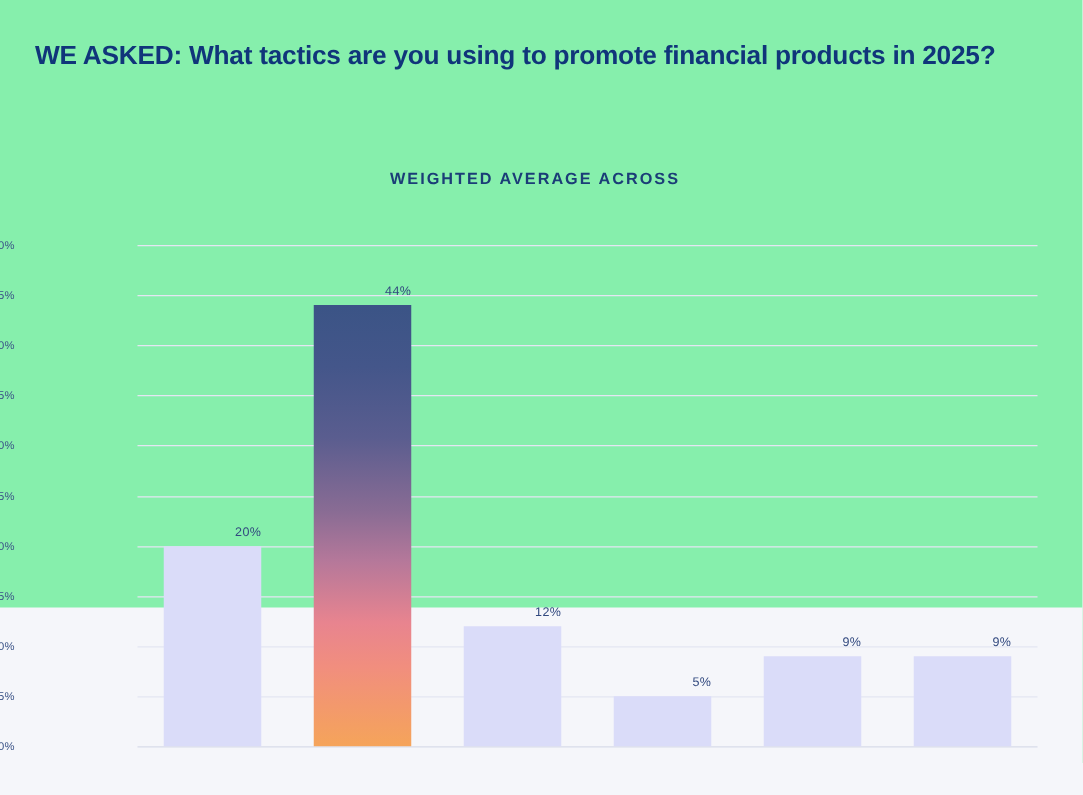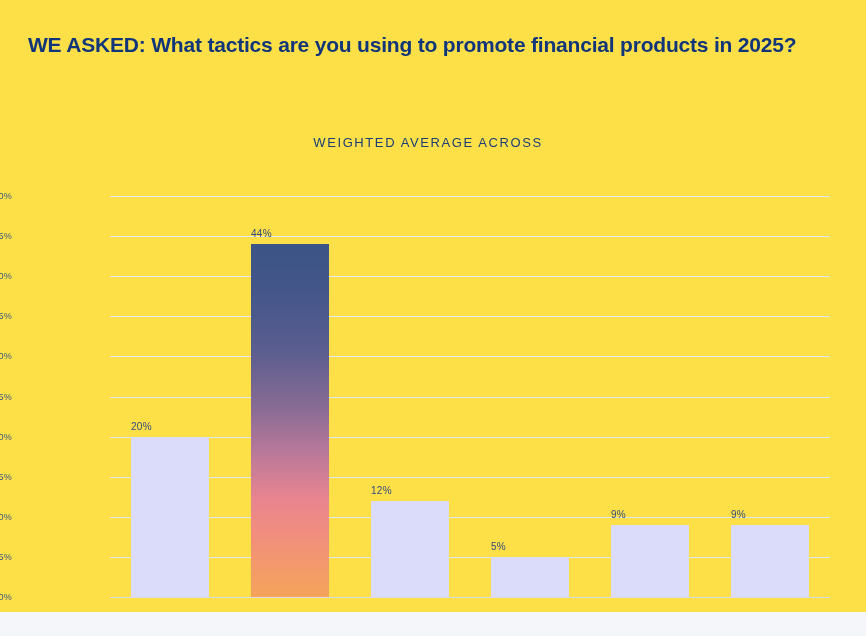--- a/index.html
+++ b/index.html
@@ -2,35 +2,35 @@
 <html><head>
 <meta charset="utf-8">
 <style>
   * { box-sizing: border-box; margin: 0; padding: 0; }
   html, body {
     width: 866px; height: 636px;
     background: #f5f6fa;
     font-family: "Liberation Sans", sans-serif;
     overflow: hidden;
   }
-  #root { position: relative; width: 866px; height: 612px; background: #fde047; }
+  #root { position: relative; width: 866px; height: 486px; background: #86efac; }
 
   #headline {
     position: absolute;
     left: 28px; top: 30px; width: 800px;
     font-size: 21px; font-weight: bold; line-height: 1.45;
     color: #10357a; letter-spacing: -0.2px;
   }
   #headline .lead { font-weight: bold; }
 
   #subtitle {
     position: absolute;
     left: 0; top: 132px; width: 856px;
     text-align: center;
-    font-size: 13px; font-weight: normal;
+    font-size: 13px; font-weight: bold;
     letter-spacing: 1.6px; line-height: 21px;
     color: #1b3d77;
   }
 
   
   #plot {
     position: absolute;
     left: 110px; top: 196px;
     width: 720px; height: 401px;
   }
@@ -61,21 +61,21 @@
         #44568a 14%,
         #5a5d8f 30%,
         #8a6c94 47%,
         #b5789a 58%,
         #e8848f 72%,
         #f18e7e 82%,
         #f5a45a 100%);
   }
   .valuelabel {
     position: absolute;
-    width: 78px; text-align: left;
+    width: 78px; text-align: right;
     font-size: 10px; color: #32497f; letter-spacing: .3px;
   }
 </style>
 </head>
 <body>
 
 <div id="root">
 
   <div id="headline">
     <span class="lead">WE ASKED:</span><span> What tactics are you using to promote financial products in 2025?</span>

